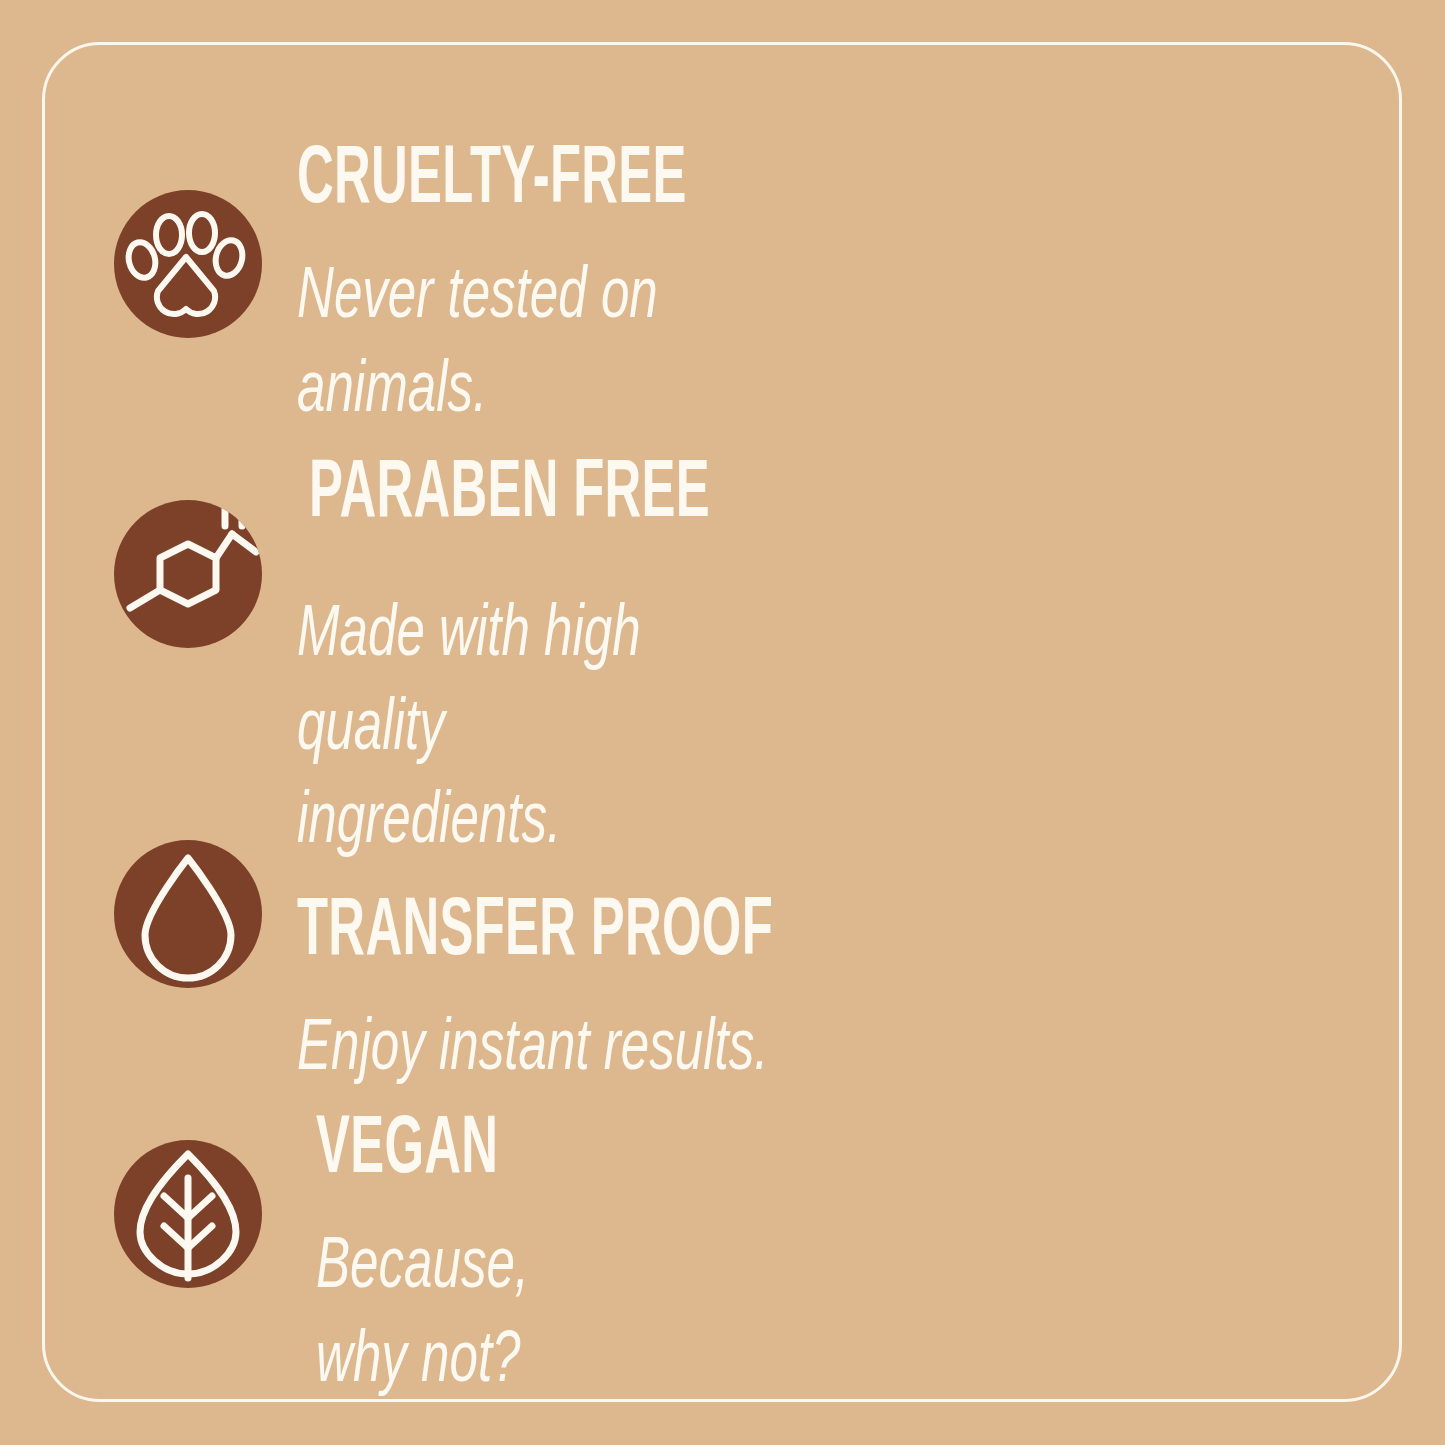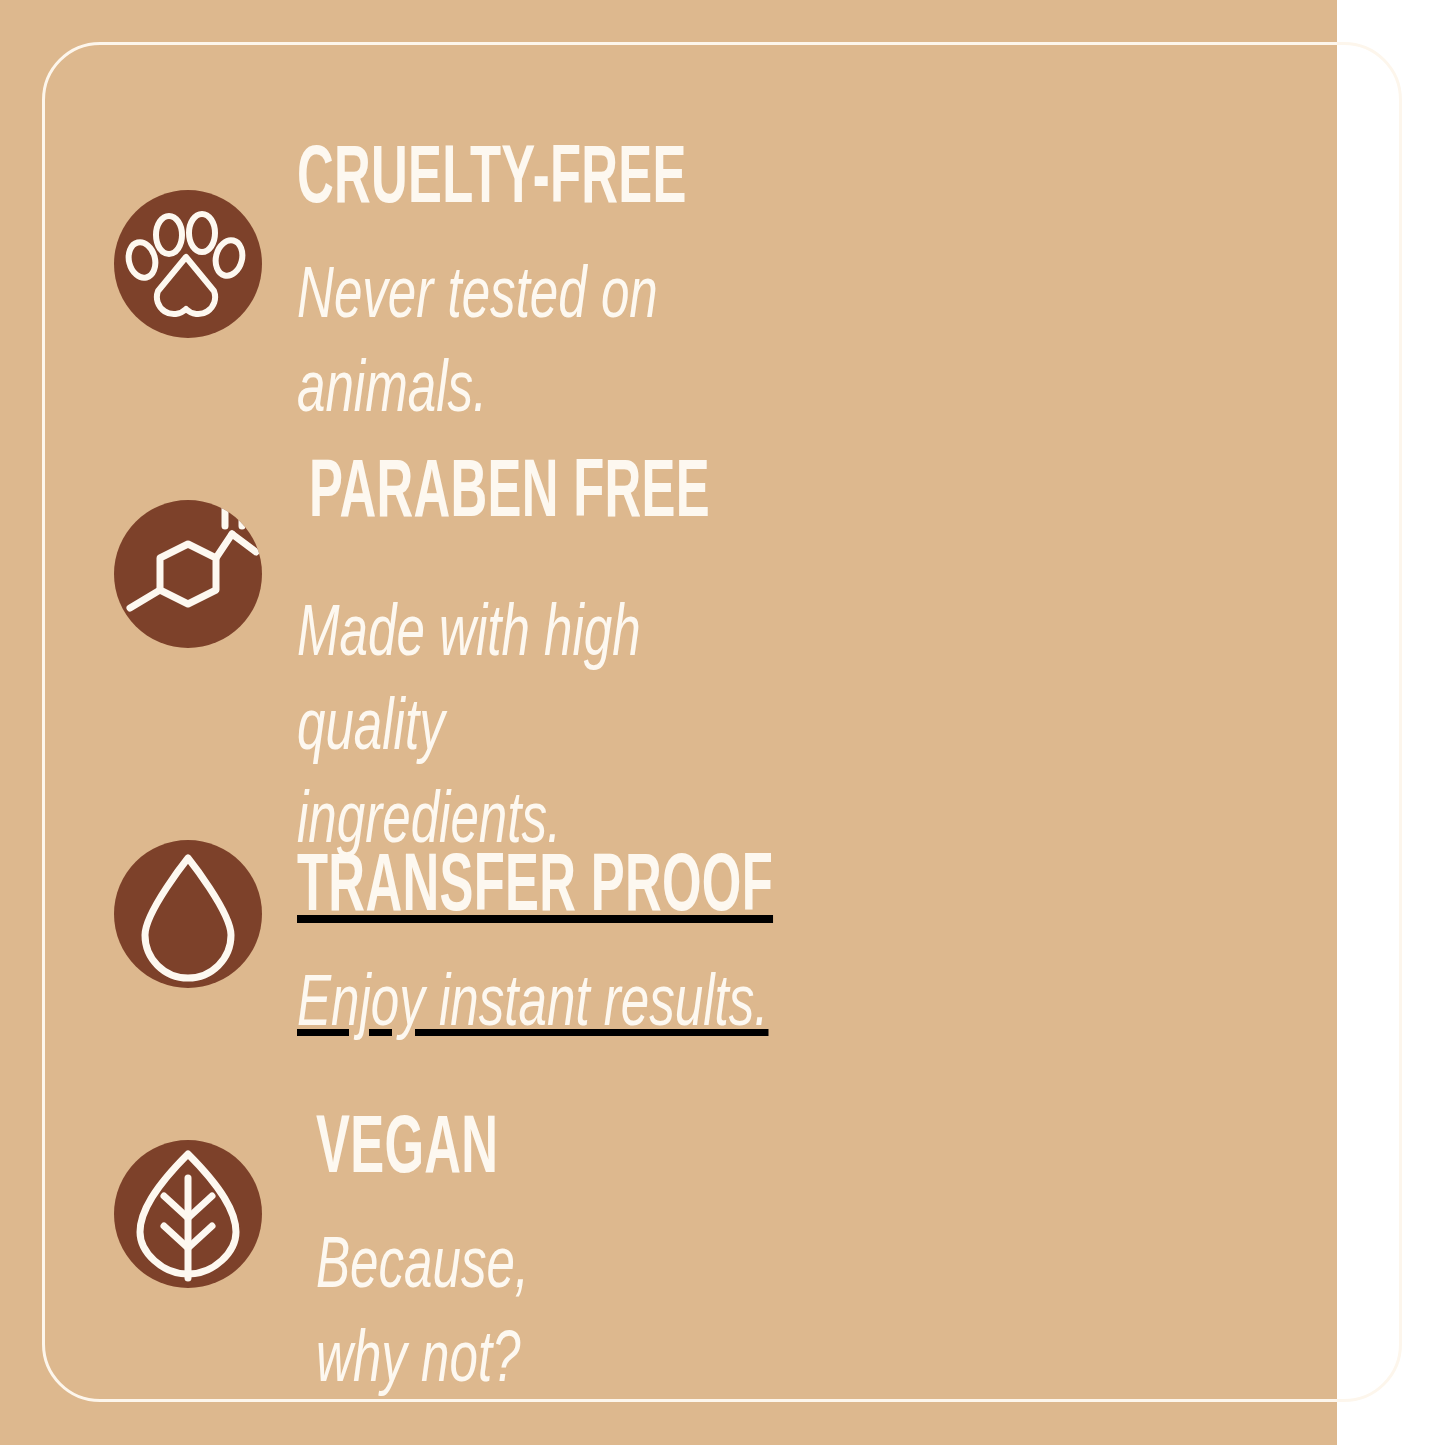--- a/index.html
+++ b/index.html
@@ -7,21 +7,21 @@
     padding: 0;
   }
   body {
     width: 1445px;
     height: 1445px;
     overflow: hidden;
     font-family: "Liberation Sans", sans-serif;
   }
   #poster {
     position: relative;
-    width: 1337px;
+    width: 1445px;
     height: 1445px;
     background: #ddb88e;
     box-sizing: border-box;
   }
   #frame-border {
     position: absolute;
     left: 42px;
     top: 42px;
     width: 1360px;
     height: 1360px;
@@ -81,21 +81,21 @@
   #text-cruelty-free { top: 140px; }
   #title-cruelty-free { margin-left: 0px; }
 
   #row-paraben-free { left: 0; top: 0; }
   #badge-paraben-free { left: 114px; top: 500px; }
   #text-paraben-free { top: 454px; }
   #title-paraben-free { margin-left: 12px; }
 
   #row-transfer-proof { left: 0; top: 0; }
   #badge-transfer-proof { left: 114px; top: 840px; }
-  #text-transfer-proof { top: 848px; text-decoration: underline; }
+  #text-transfer-proof { top: 892px; }
   #title-transfer-proof { margin-left: 0px; }
 
   #row-vegan { left: 0; top: 0; }
   #badge-vegan { left: 114px; top: 1140px; }
   #text-vegan { top: 1110px; margin-left: 19px; }
   #title-vegan { margin-left: 0px; }
 
   .spacer-title-desc { height: 38px; }
   .spacer-title-desc-wide { height: 62px; }
 </style>

